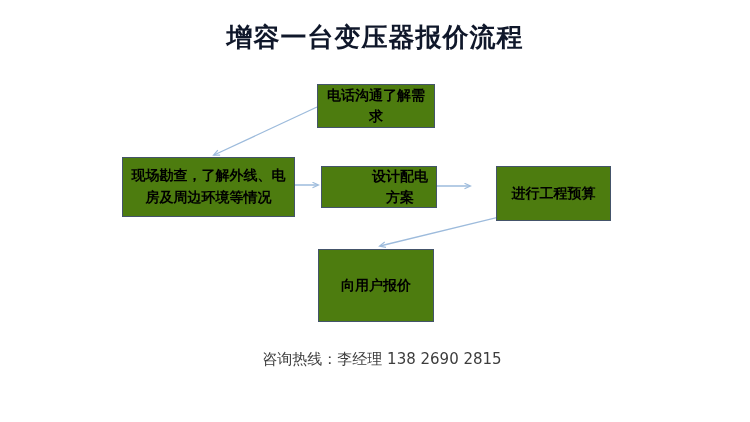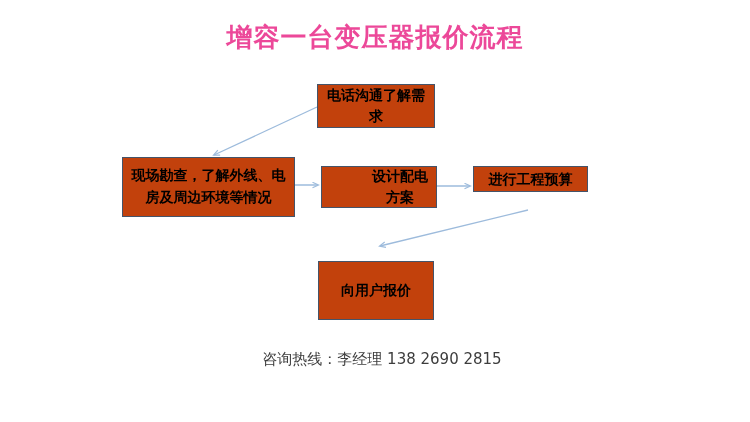--- a/index.html
+++ b/index.html
@@ -16,53 +16,53 @@
     font-family: "DejaVu Sans", sans-serif;
   }
   .title {
     position: absolute;
     top: 20px;
     left: 0;
     width: 750px;
     text-align: center;
     font-size: 26px;
     font-weight: 700;
-    color: #ec4899;
+    color: #0f172a;
     letter-spacing: 1px;
     font-family: "DejaVu Sans", sans-serif;
   }
   .connector-layer {
     position: absolute;
     left: 0;
     top: 0;
     width: 750px;
     height: 422px;
     pointer-events: none;
   }
   .node {
     position: absolute;
     box-sizing: border-box;
-    background: #c2410c;
+    background: #4d7c0f;
     border: 1.6px solid #44546A;
     display: flex;
     align-items: center;
     justify-content: center;
     text-align: center;
     font-family: "DejaVu Serif", serif;
     font-weight: 700;
     font-size: 14px;
     line-height: 1.5;
     color: #000000;
     padding: 2px 6px;
   }
   .node-phone  { left: 317px; top: 84px;  width: 118px; height: 44px; }
   .node-survey { left: 122px; top: 157px; width: 173px; height: 60px; line-height: 1.55; }
   .node-design { left: 321px; top: 166px; width: 116px; height: 42px; padding-left: 48px; }
-  .node-budget { left: 473px; top: 166px; width: 115px; height: 26px; }
-  .node-quote  { left: 318px; top: 261px; width: 116px; height: 59px; font-family: Liberation Serif, serif; }
+  .node-budget { left: 496px; top: 166px; width: 115px; height: 55px; }
+  .node-quote  { left: 318px; top: 249px; width: 116px; height: 73px; font-family: Liberation Serif, serif; }
   .hotline {
     position: absolute;
     top: 350px;
     left: 27px;
     width: 710px;
     text-align: center;
     font-size: 15px;
     color: #3D3D3D;
     font-family: "DejaVu Sans", sans-serif;
   }

